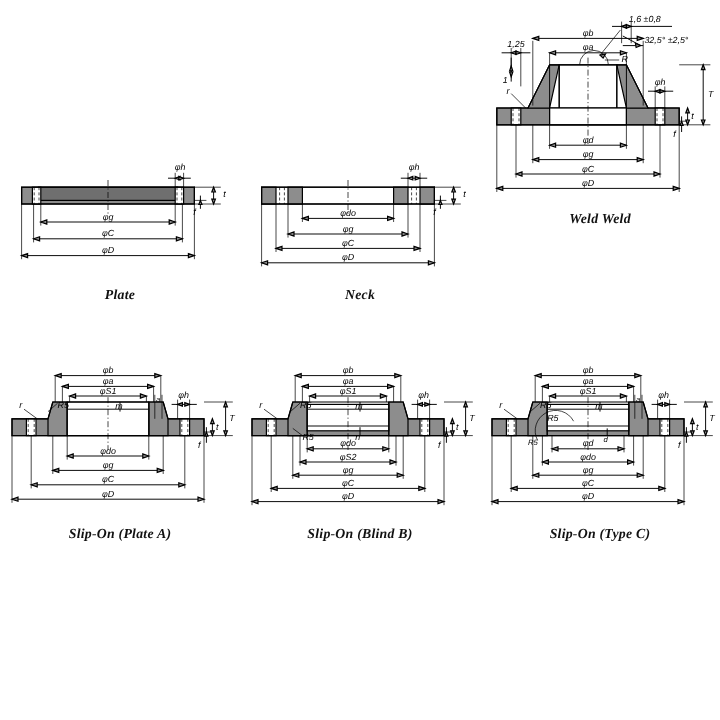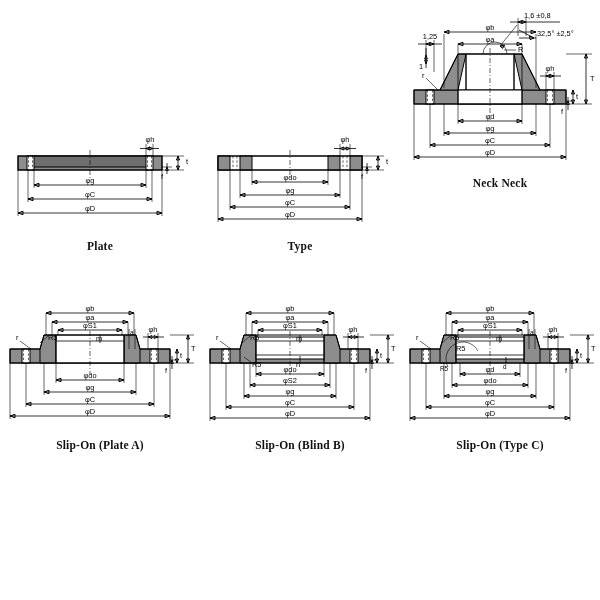--- a/index.html
+++ b/index.html
@@ -21,20 +21,21 @@
     display:grid;
     grid-template-columns:200px 200px 200px;
     grid-template-rows:300px 300px;
   }
   .cell{
     position:relative;
     display:flex;
     flex-direction:column;
     align-items:center;
     justify-content:flex-start;
+    font-style:italic;
   }
   .figwrap{
     position:relative;
     width:200px;
     flex:0 0 auto;
   }
   .figwrap svg{display:block;}
   .caption{
     font-family:"Liberation Serif", serif;
     font-weight:bold;
@@ -196,21 +197,21 @@
           <text class="lbl mid" x="90" y="73">φC</text>
 
           <line class="lnthin" x1="18" y1="40" x2="18" y2="92"></line>
           <line class="lnthin" x1="162" y1="40" x2="162" y2="92"></line>
           <line class="ln" x1="18" y1="89" x2="162" y2="89"></line>
           <path class="solidfill" d="M18,89 l5,-1.7 l0,3.4 z"></path>
           <path class="solidfill" d="M162,89 l-5,-1.7 l0,3.4 z"></path>
           <text class="lbl mid" x="90" y="85">φD</text>
         </svg>
       </div>
-      <div class="caption">Type</div>
+      <div class="caption">Neck</div>
     </div>
 
     <div class="cell r1 wn">
       <div class="figwrap">
         <svg width="200" height="172" viewBox="0 0 200 172">
 
           <line class="lnthin" x1="118" y1="18" x2="118" y2="36"></line>
           <line class="lnthin" x1="126" y1="18" x2="126" y2="36"></line>
           <line class="ln" x1="110" y1="22" x2="160" y2="22"></line>
           <path class="solidfill" d="M118,22 l4,-1.4 l0,2.8 z"></path>
@@ -329,21 +330,21 @@
           <text class="lbl mid" x="90" y="141">φC</text>
 
           <line class="lnthin" x1="14" y1="104" x2="14" y2="160"></line>
           <line class="lnthin" x1="166" y1="104" x2="166" y2="160"></line>
           <line class="ln" x1="14" y1="157" x2="166" y2="157"></line>
           <path class="solidfill" d="M14,157 l5,-1.7 l0,3.4 z"></path>
           <path class="solidfill" d="M166,157 l-5,-1.7 l0,3.4 z"></path>
           <text class="lbl mid" x="90" y="153">φD</text>
         </svg>
       </div>
-      <div class="caption">Neck Neck</div>
+      <div class="caption">Weld Weld</div>
     </div>
 
     <div class="cell r2">
       <div class="figwrap">
         <svg width="200" height="130" viewBox="0 0 200 130">
 
           <rect class="solidfill" x="10" y="44" width="160" height="14"></rect>
           <rect class="whitefill" x="22" y="44" width="8" height="14"></rect>
           <rect class="whitefill" x="150" y="44" width="8" height="14"></rect>
           <line class="hid" x1="23.5" y1="44" x2="23.5" y2="58"></line>

